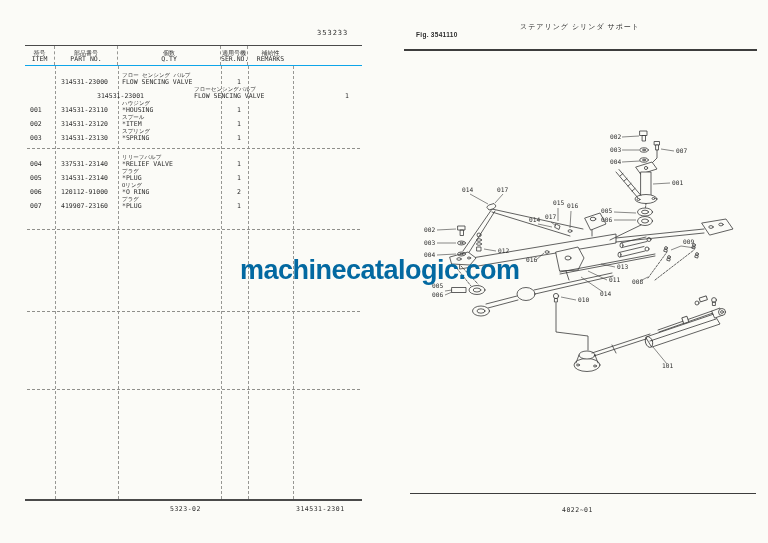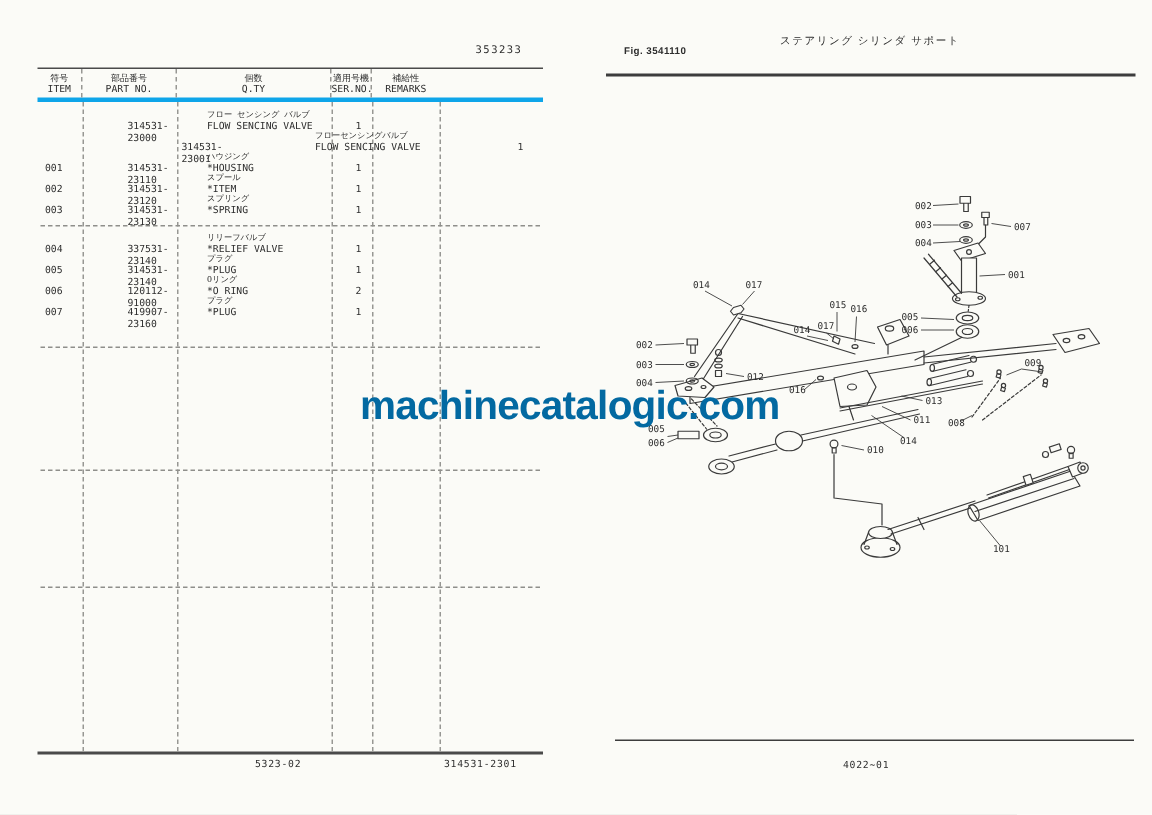--- a/index.html
+++ b/index.html
@@ -3,36 +3,36 @@
 <meta charset="utf-8">
 <style>
   html,body{margin:0;padding:0;background:#e8e8e4;}
   .canvas{position:relative;width:768px;height:543px;background:#fbfbf7;overflow:hidden;
           font-family:"DejaVu Sans Mono","Liberation Mono",monospace;color:#2d2d2d;}
 
   
   .doc-number{position:absolute;left:317px;top:29px;font-size:7px;letter-spacing:1px;}
   .parts-table{position:absolute;left:25px;top:45px;width:337px;}
   .thead{display:grid;grid-template-columns:30px 63px 103px 27px 45px 69px;
-         border-top:1px solid #4a4a4a;border-bottom:3px solid #0ea5e9;height:19px;}
+         border-top:1px solid #4a4a4a;border-bottom:1px solid #0ea5e9;height:19px;}
   .th{border-right:1px dashed #979793;text-align:center;padding-top:2.5px;line-height:1.2;}
   .th:last-child{border-right:none;}
   .th .jp{display:block;font-size:6px;}
   .th .en{display:block;font-size:6.5px;}
   .th-name .jp{letter-spacing:7px;padding-left:7px;}
   .th-name .en{word-spacing:14px;}
   .tbody{position:relative;height:433px;border-bottom:2px solid #4a4a4a;}
   .vline{position:absolute;top:0;bottom:0;width:0;border-left:1px dashed #979793;}
   .hsep{position:absolute;left:2px;right:2px;height:0;border-top:1px dashed #8f8f8b;}
   .trow{position:absolute;left:0;width:337px;display:grid;
         grid-template-columns:30px 63px 103px 27px 45px 69px;}
   .trow .sub{padding-top:7px;font-size:6.5px;line-height:7.5px;}
   .c-item{padding-left:5px;}
-  .c-pn{padding-left:6px;margin-left:24px;}
-  .c-name{padding-left:4px;margin-left:16px;}
+  .c-pn{padding-left:6px;}
+  .c-name{padding-left:4px;}
   .c-name .jp{display:block;font-size:5.5px;line-height:7px;white-space:nowrap;}
   .c-name .en{display:block;font-size:6.5px;line-height:7.5px;white-space:nowrap;}
   .c-qty{text-align:right;padding-right:7px;}
   .lfoot{position:absolute;top:505px;font-size:6.5px;letter-spacing:0.5px;}
   .lfoot.a{left:170px;} .lfoot.b{left:296px;}
 
   
   .fig-label{position:absolute;left:416px;top:31px;font-size:6.5px;font-weight:bold;
              font-family:"Liberation Sans",sans-serif;letter-spacing:0.3px;}
   .title-block{position:absolute;left:455px;top:22px;width:250px;text-align:center;

